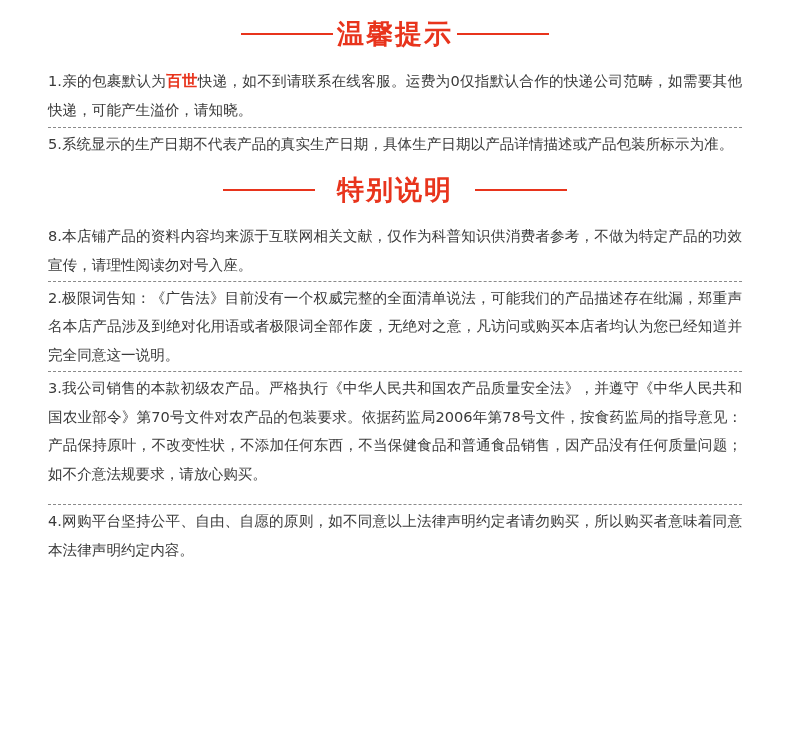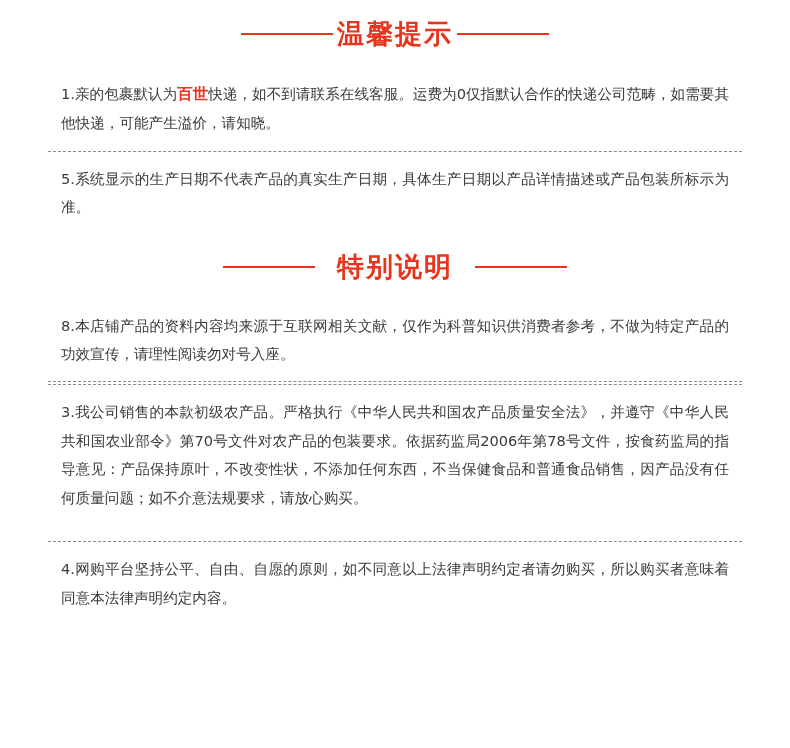--- a/index.html
+++ b/index.html
@@ -44,21 +44,21 @@
   .title-block-1 { padding-top: 16px; }
   .title-block-2 { padding-top: 14px; gap: 18px; }
   .title-block-3 { padding-top: 14px; }
 
   
   .para {
     font-size: 14.6px;
     line-height: 1.95;
     color: #3a3a3a;
     text-align: justify;
-    margin: 13px;
+    margin: 0;
     padding: 0;
   }
   .para .em-red {
     color: #e8341c;
     font-weight: bold;
     font-size: 15.5px;
   }
   
   .dashed-sep {
     height: 0;
@@ -91,20 +91,21 @@
     <span>特别说明</span>
     <span class="rule right"></span>
   </div>
 
   <div class="spacer-md"></div>
 
   <p class="para">8.本店铺产品的资料内容均来源于互联网相关文献，仅作为科普知识供消费者参考，不做为特定产品的功效宣传，请理性阅读勿对号入座。</p>
 
   <div class="dashed-sep"></div>
 
+  <p class="para">2.极限词告知：《广告法》目前没有一个权威完整的全面清单说法，可能我们的产品描述存在纰漏，郑重声名本店产品涉及到绝对化用语或者极限词全部作废，无绝对之意，凡访问或购买本店者均认为您已经知道并完全同意这一说明。</p>
 
   <div class="dashed-sep"></div>
 
   <p class="para">3.我公司销售的本款初级农产品。严格执行《中华人民共和国农产品质量安全法》，并遵守《中华人民共和国农业部令》第70号文件对农产品的包装要求。依据药监局2006年第78号文件，按食药监局的指导意见：产品保持原叶，不改变性状，不添加任何东西，不当保健食品和普通食品销售，因产品没有任何质量问题；如不介意法规要求，请放心购买。</p>
 
 
   <div class="spacer-md"></div>
 
 
   <div class="dashed-sep"></div>

